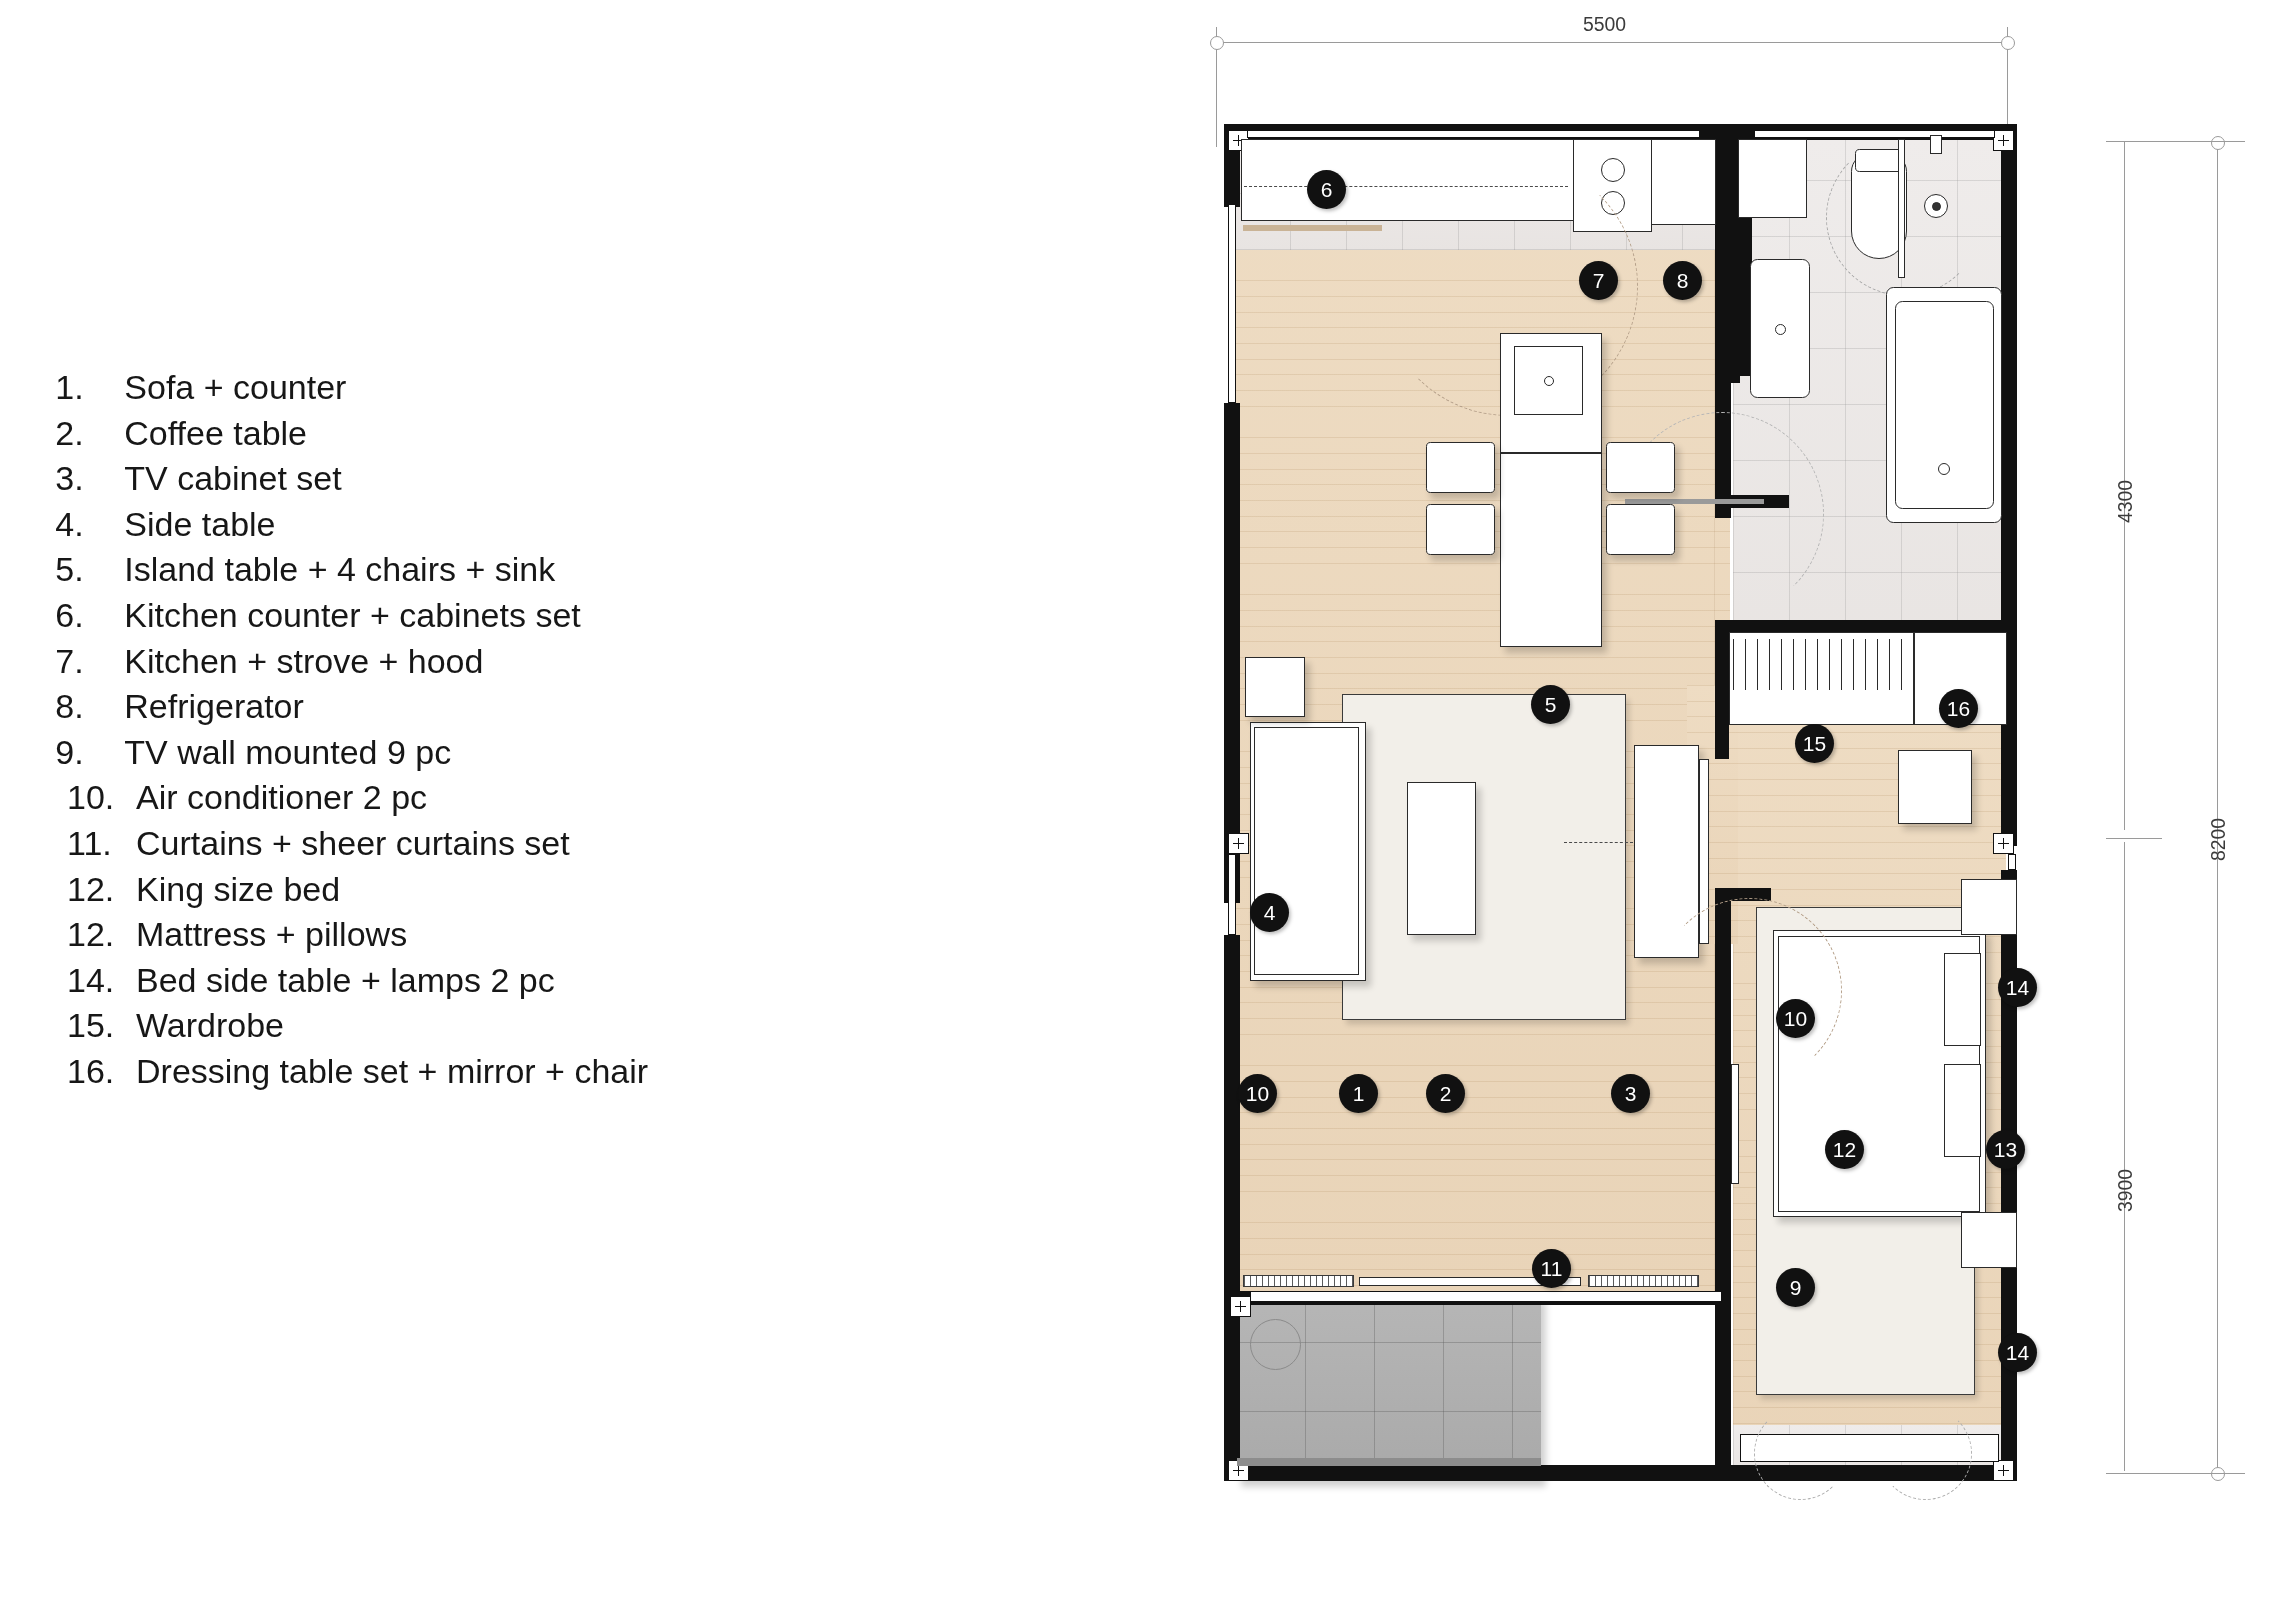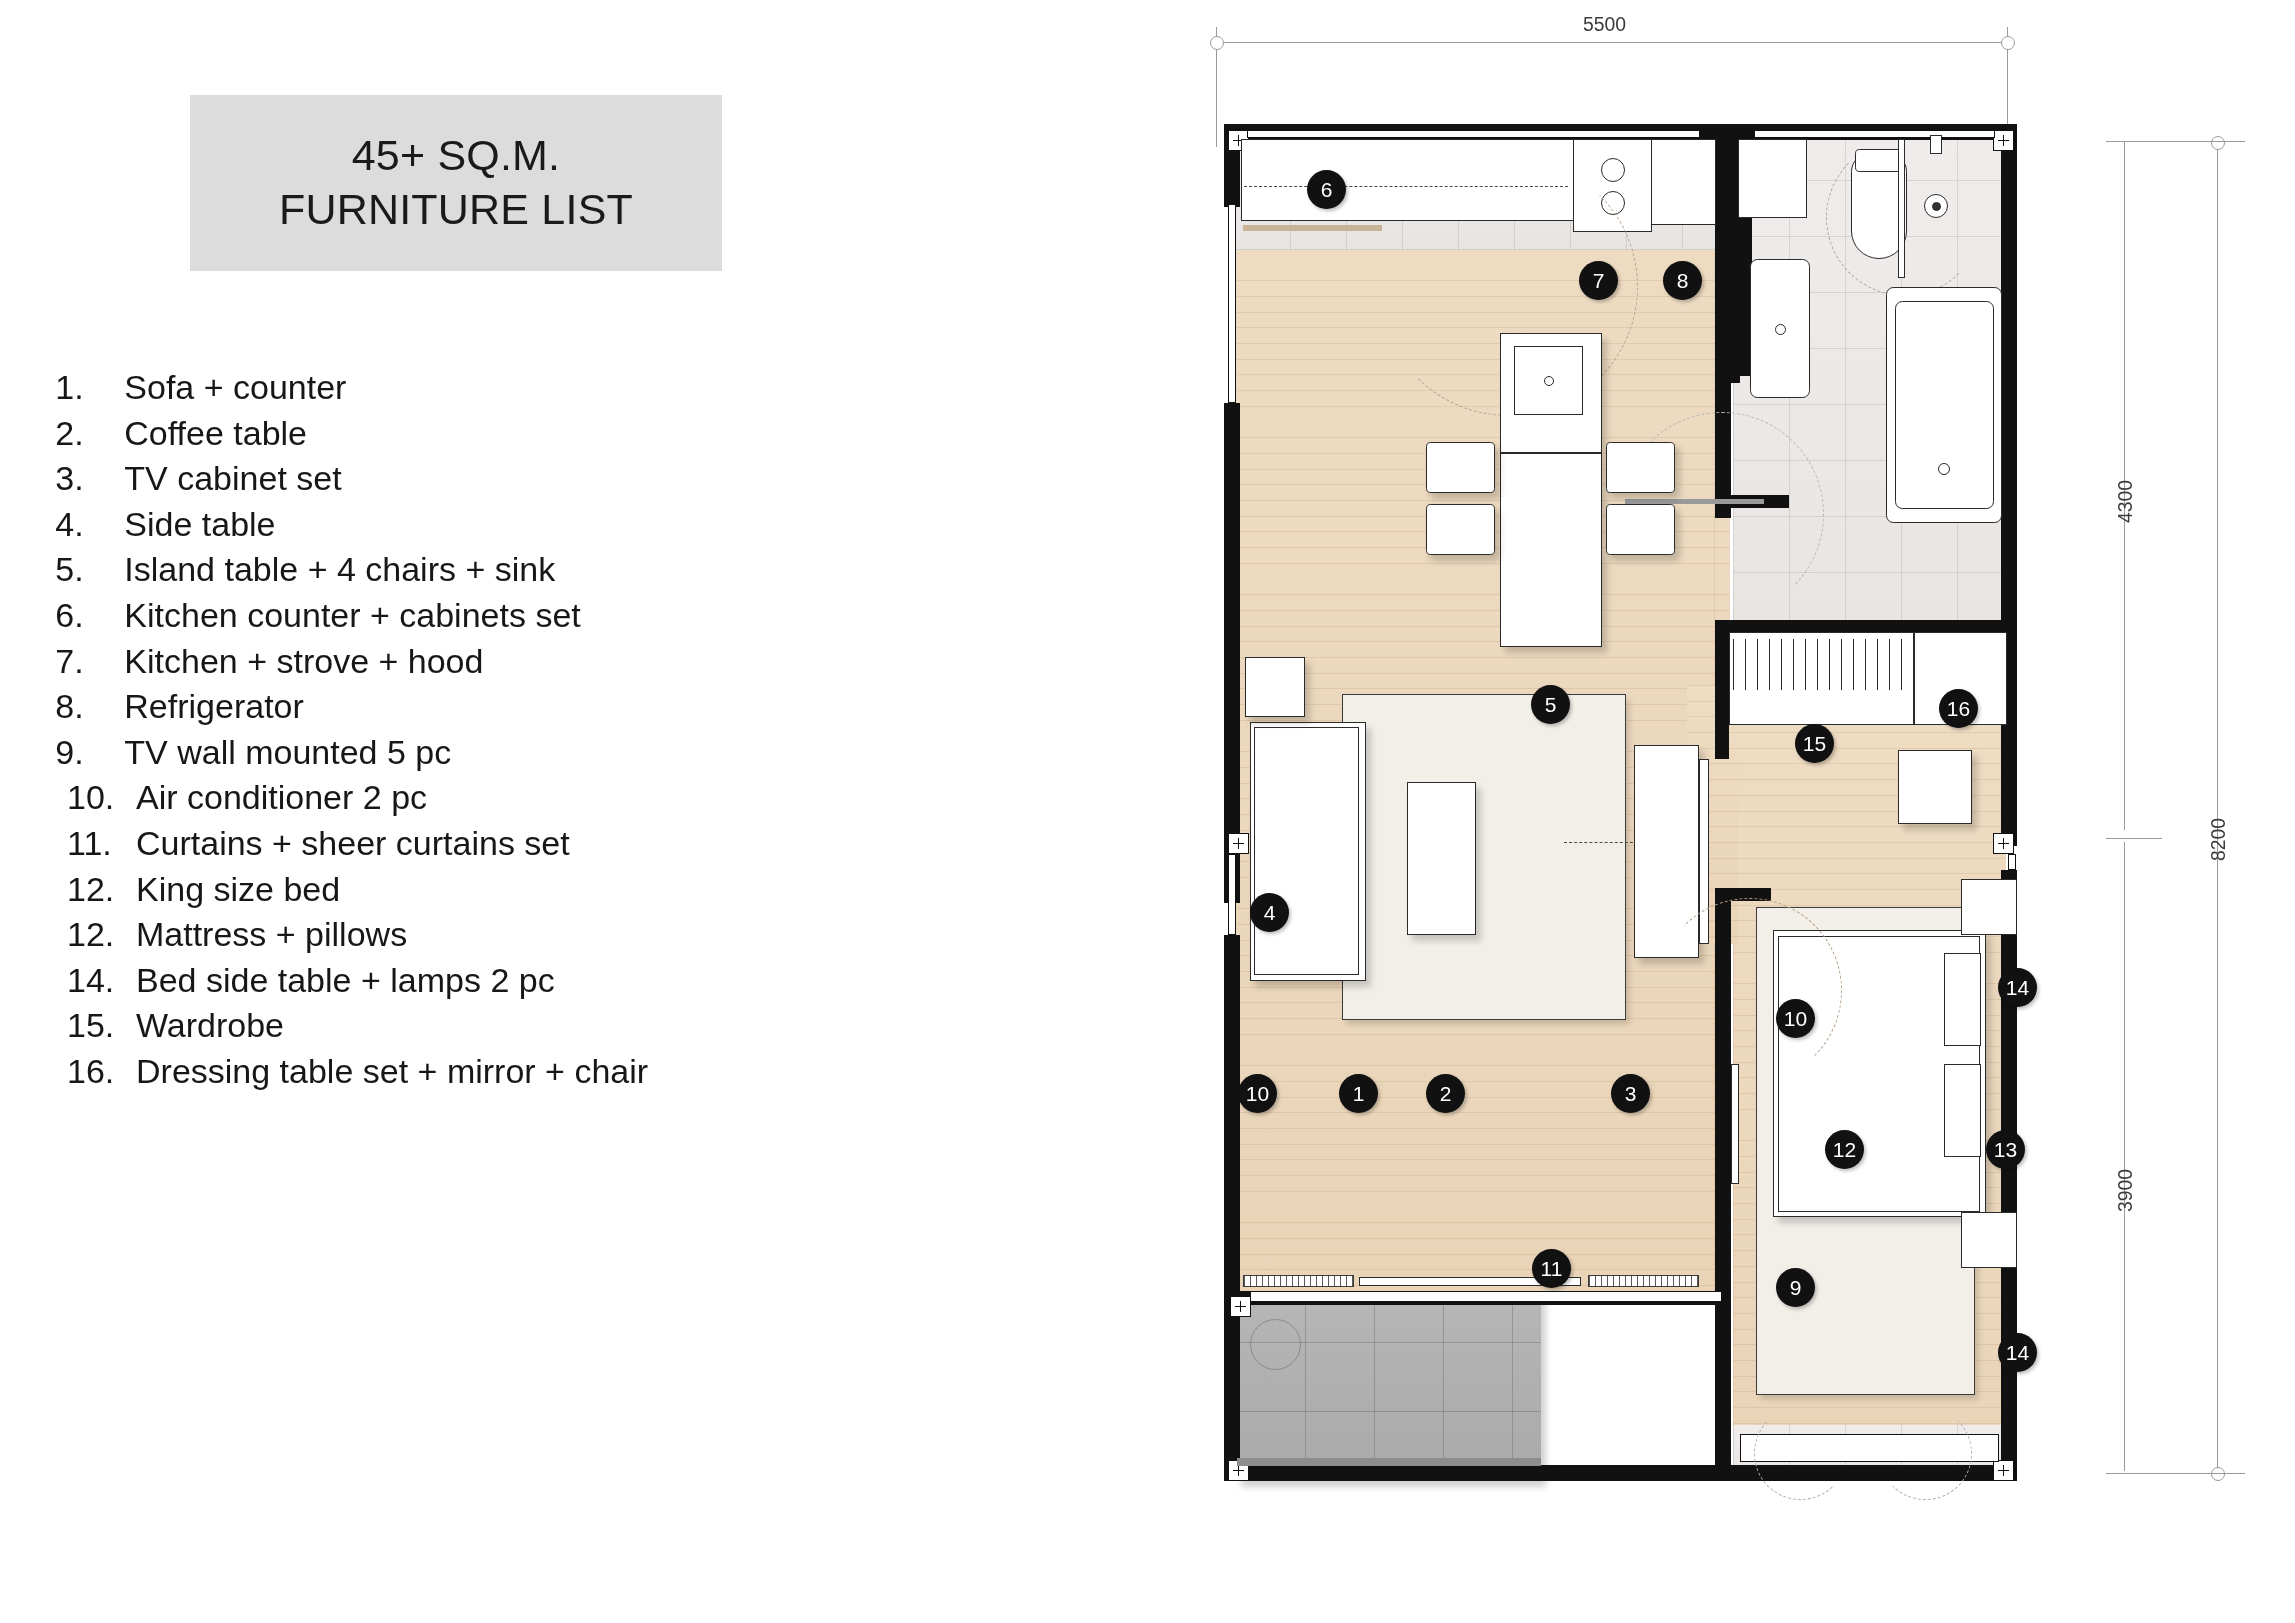--- a/index.html
+++ b/index.html
@@ -223,24 +223,20 @@
       repeating-linear-gradient(90deg,
         #2b2b2b 0px, #2b2b2b 1.4px,
         rgba(0,0,0,0) 1.4px, rgba(0,0,0,0) 12px);
   }
 </style>
 </head>
 <body>
 
 <div id="left-panel">
 
-  <div id="title-box">
-    <div class="tline">45+ SQ.M.</div>
-    <div class="tline">FURNITURE LIST</div>
-  </div>
 
   <div id="list-wrap">
     <div class="list-row">
       <span class="list-num">1.</span>
       <span class="list-text">Sofa + counter</span>
     </div>
     <div class="list-row">
       <span class="list-num">2.</span>
       <span class="list-text">Coffee table</span>
     </div>
@@ -263,21 +259,21 @@
     <div class="list-row">
       <span class="list-num">7.</span>
       <span class="list-text">Kitchen + strove + hood</span>
     </div>
     <div class="list-row">
       <span class="list-num">8.</span>
       <span class="list-text">Refrigerator</span>
     </div>
     <div class="list-row">
       <span class="list-num">9.</span>
-      <span class="list-text">TV wall mounted 5 pc</span>
+      <span class="list-text">TV wall mounted 9 pc</span>
     </div>
     <div class="list-row">
       <span class="list-num wide">10.</span>
       <span class="list-text">Air conditioner 2 pc</span>
     </div>
     <div class="list-row">
       <span class="list-num wide">11.</span>
       <span class="list-text">Curtains + sheer curtains set</span>
     </div>
     <div class="list-row">

